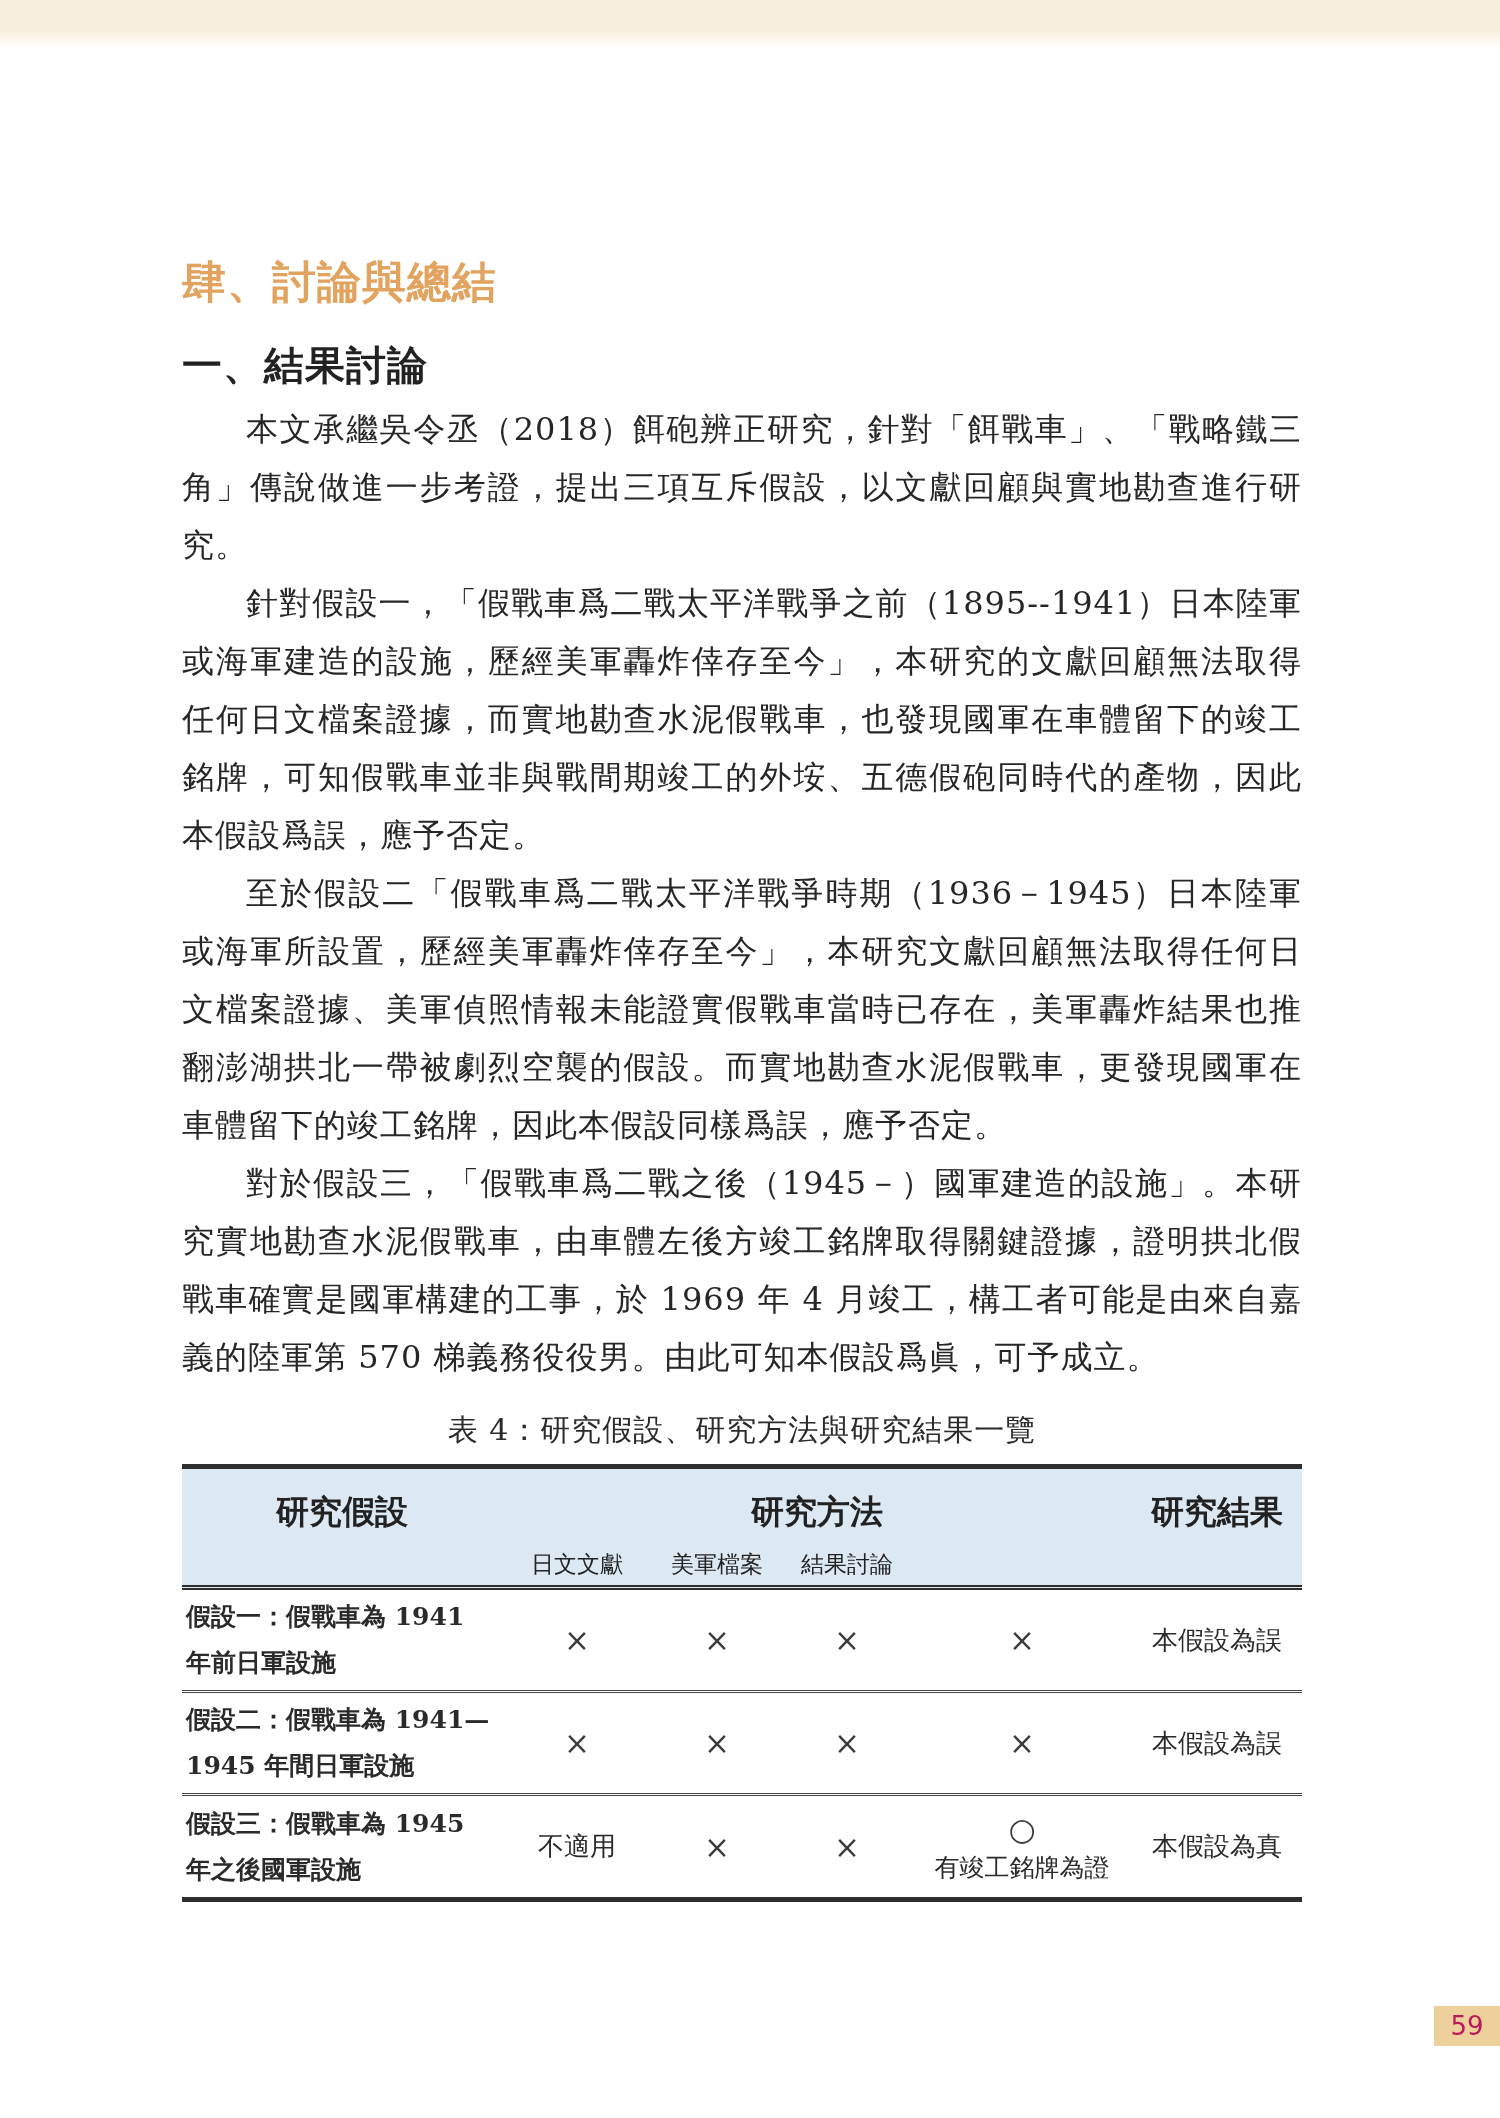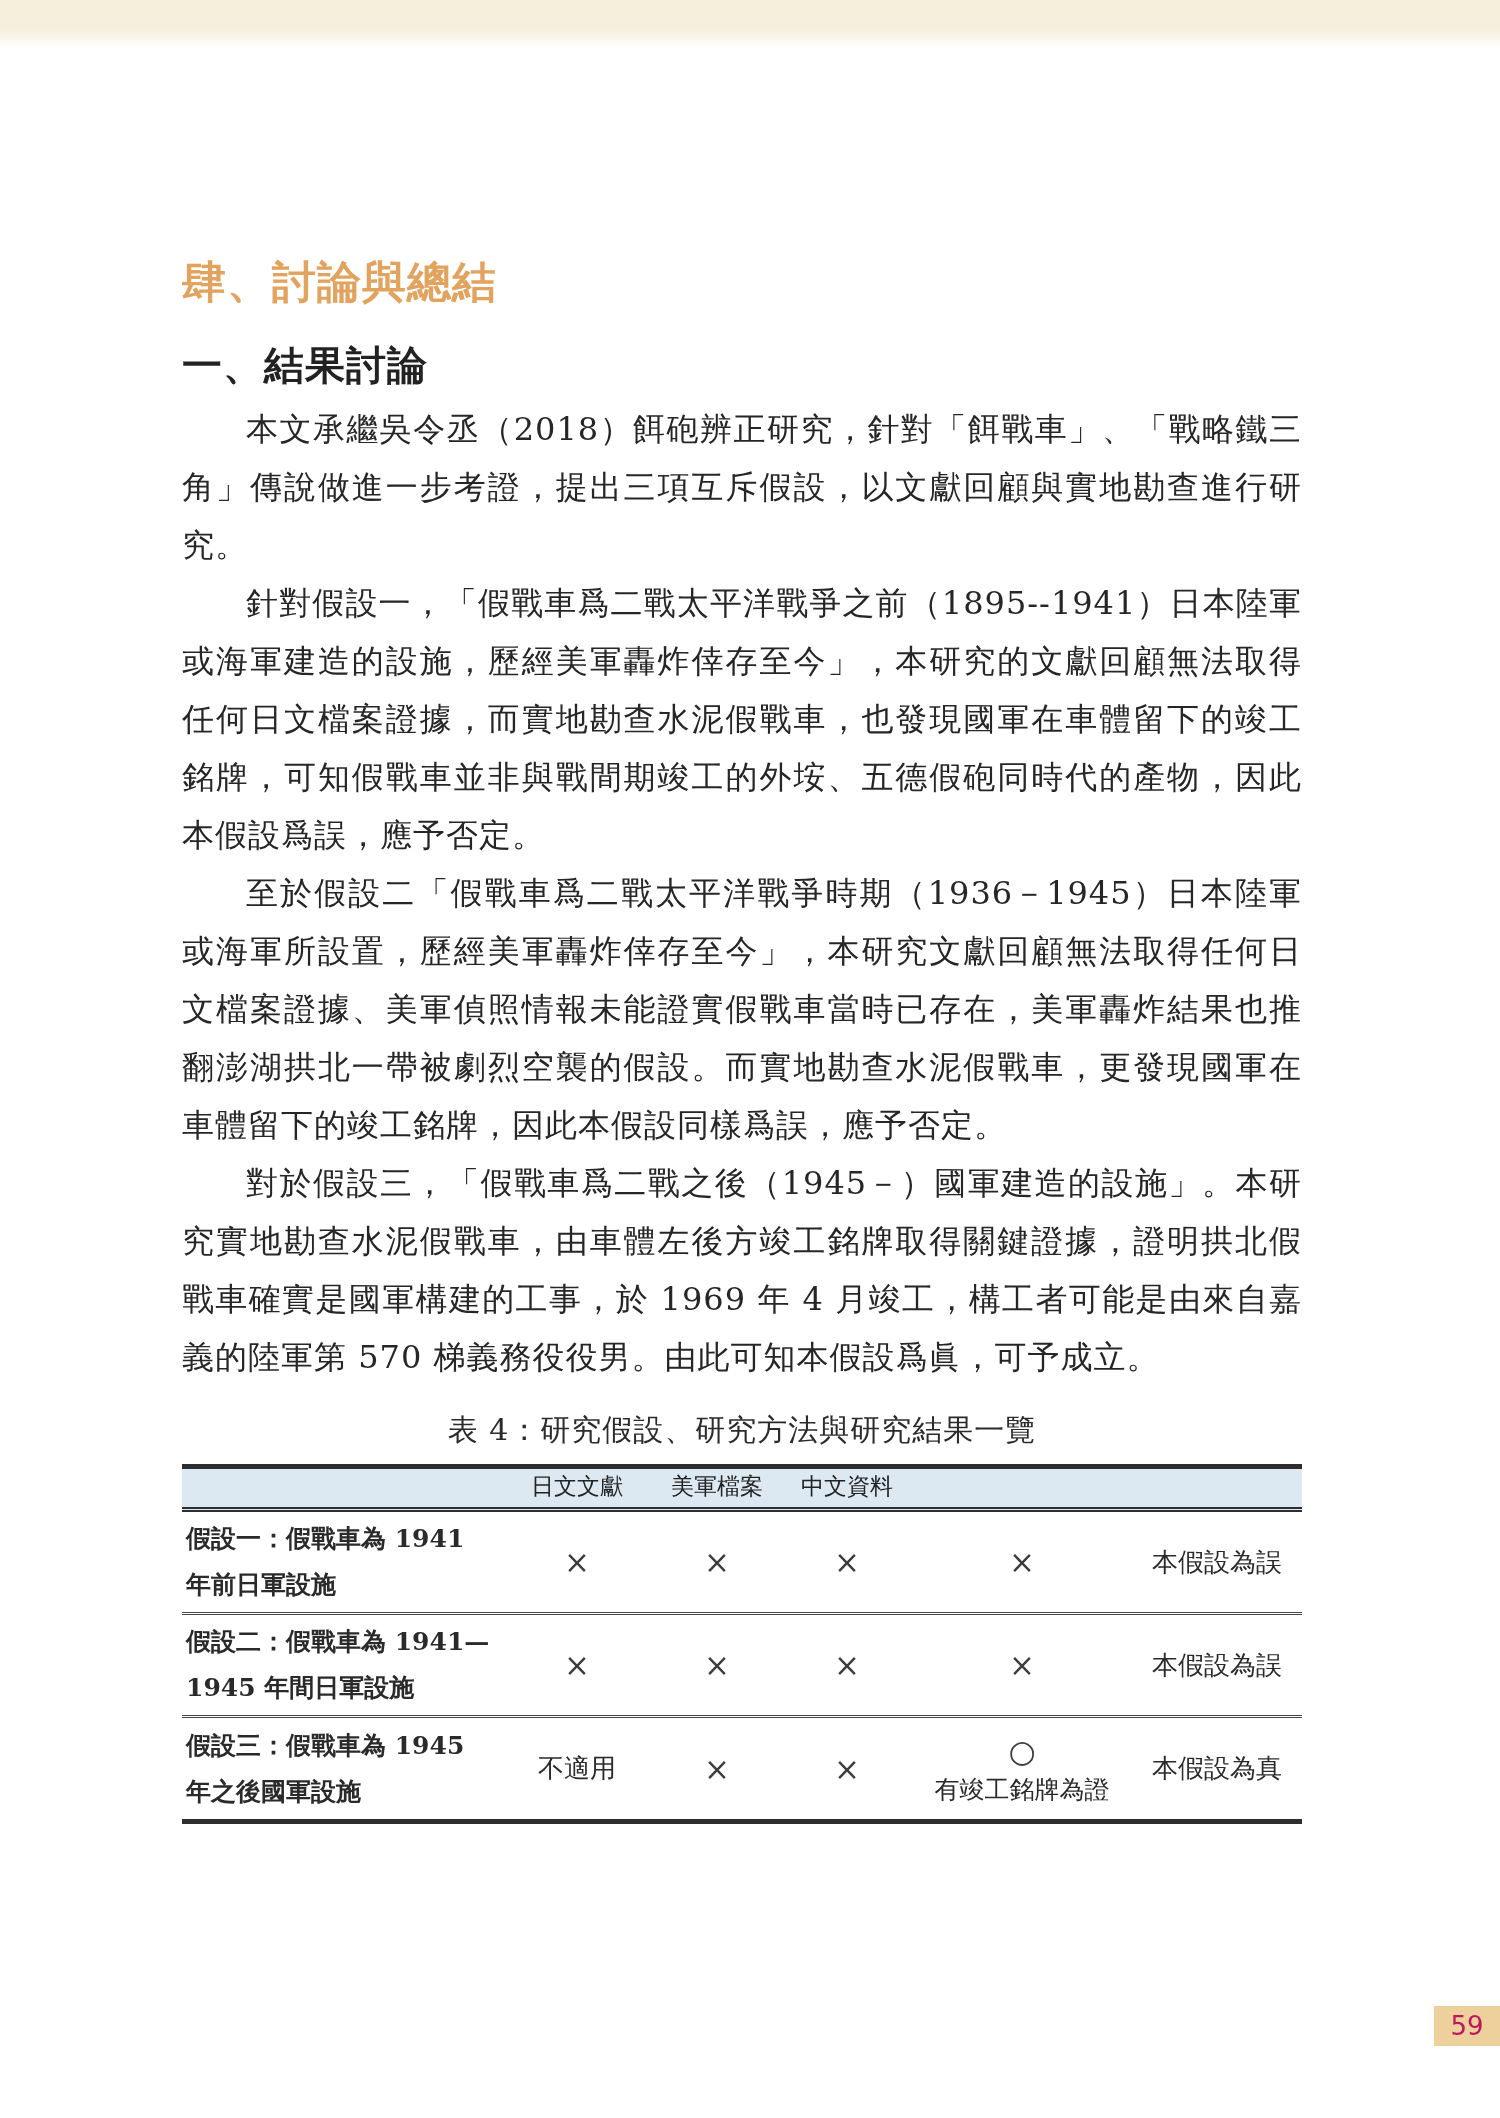--- a/index.html
+++ b/index.html
@@ -90,25 +90,30 @@
     <table class="rtable">
       <colgroup>
         <col class="c1">
           <col class="c2">
           <col class="c3">
           <col class="c4">
           <col class="c5">
           <col class="c6">
       </colgroup>
       <thead>
+        <tr class="h-top">
+          <th>研究假設</th>
+          <th colspan="4">研究方法</th>
+          <th>研究結果</th>
+        </tr>
         <tr class="h-sub">
           <th></th>
           <th>日文文獻</th>
           <th>美軍檔案</th>
-          <th>中文資料</th>
+          <th>結果討論</th>
           <th></th>
           <th></th>
         </tr>
       </thead>
       <tbody>
         <tr class="r1">
           <td class="hyp">假設一：假戰車為 1941 年前日軍設施</td>
           <td><span class="mark">×</span></td>
           <td><span class="mark">×</span></td>
           <td><span class="mark">×</span></td>

